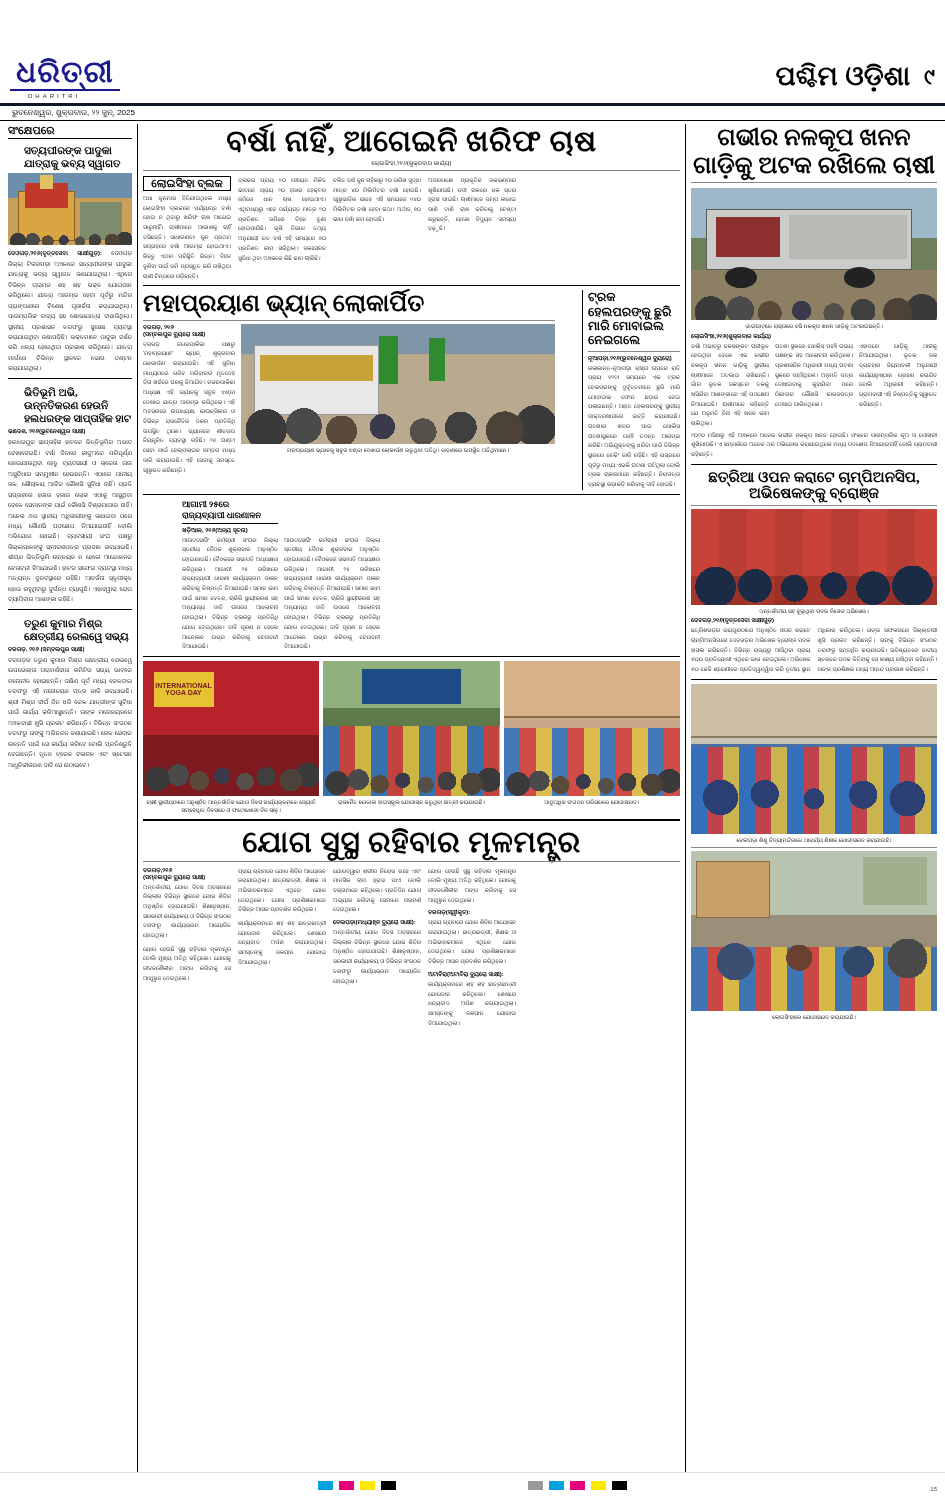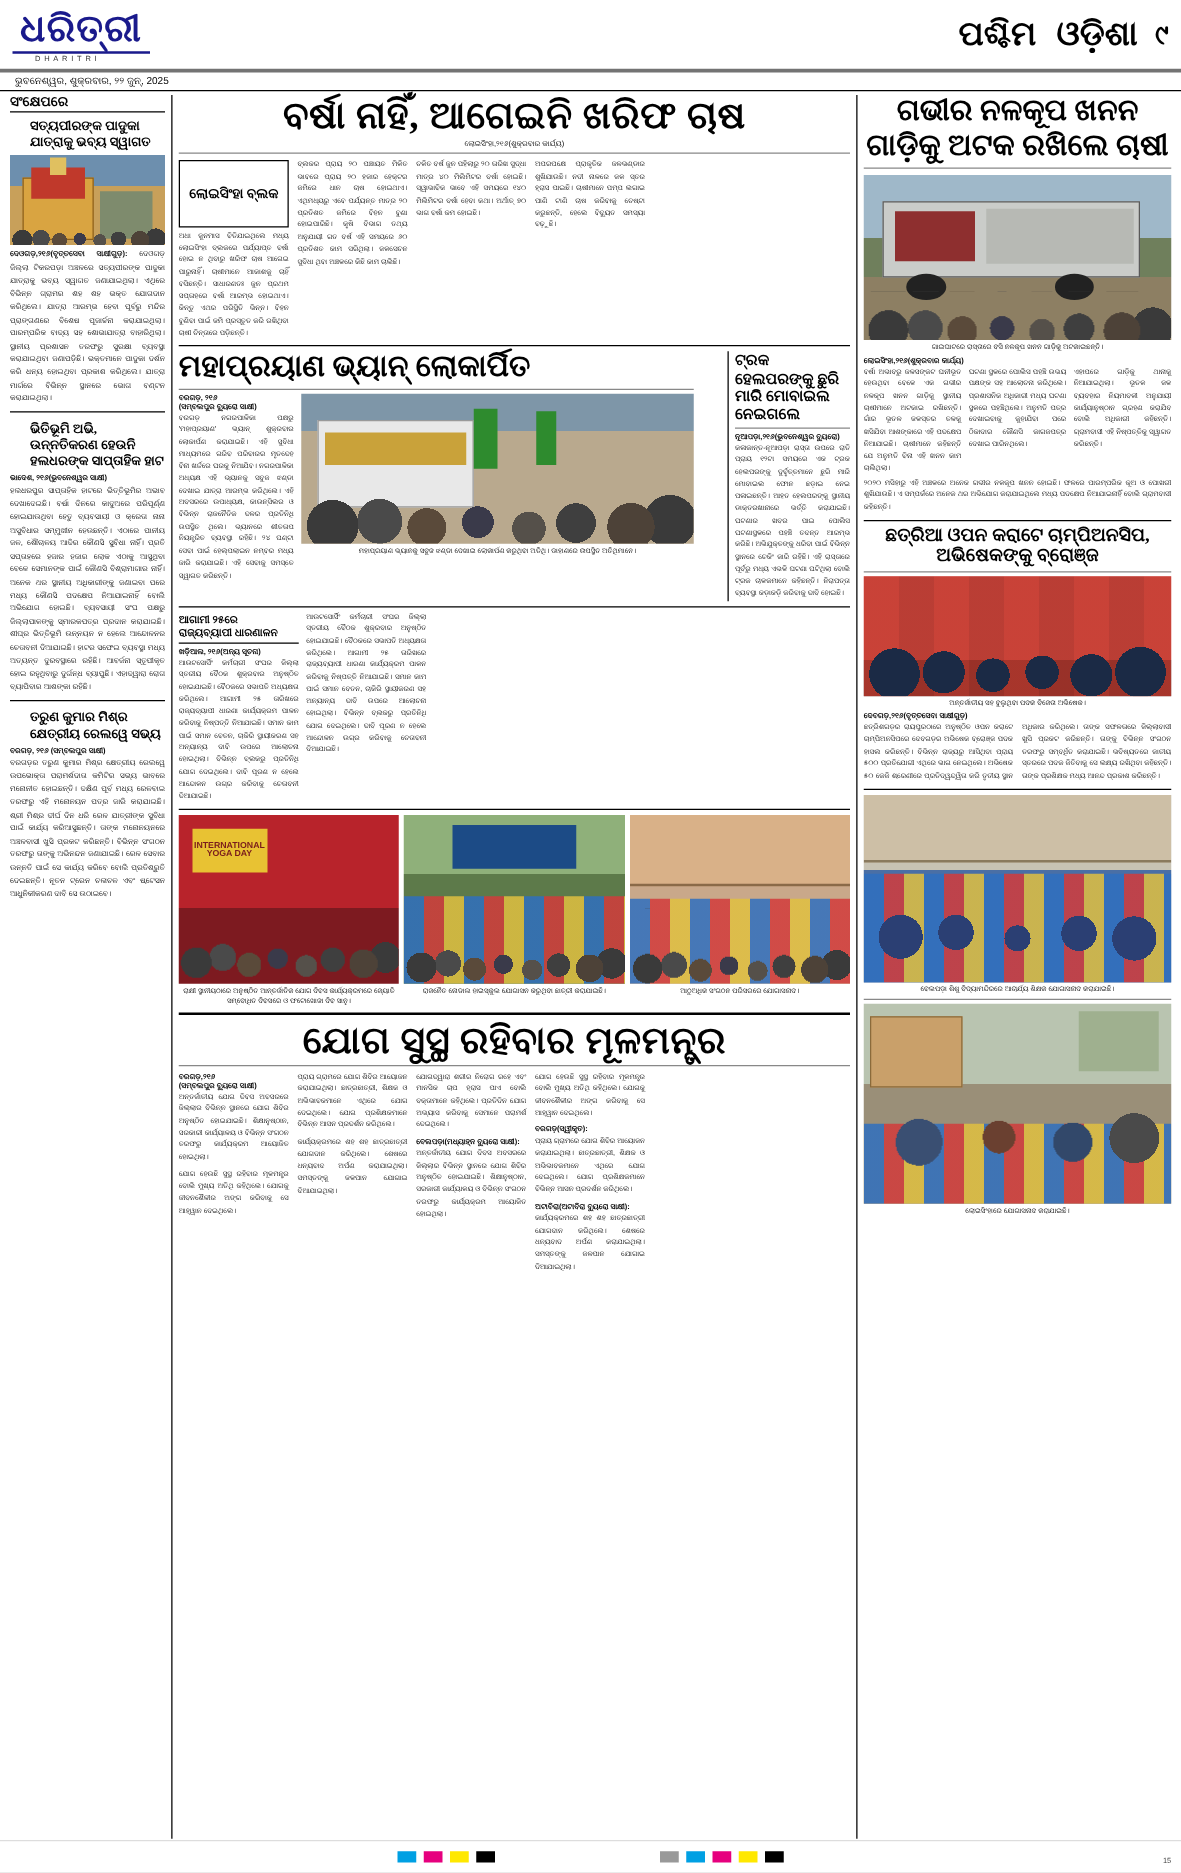--- a/index.html
+++ b/index.html
@@ -11,43 +11,44 @@
   .page {
     width: 945px; height: 1498px;
     background: #ffffff;
     position: relative;
     overflow: hidden;
     margin: 0 auto;
   }
   
   .masthead {
     height: 58px;
-    border-bottom: 3px solid #737373;
+    border-bottom: 3px solid #0f172a;
     display: flex;
     align-items: center;
     justify-content: space-between;
     padding: 2px 10px 0 10px;
     position: relative;
+    margin-top: 48px;
   }
   .logo-wrap { display: flex; flex-direction: column; align-items: flex-start; }
   .logo-main {
     font-family: "Liberation Serif", serif;
     font-weight: bold;
     font-size: 30px;
     letter-spacing: 1px;
     color: #1a1a8c;
     line-height: 1;
     padding: 2px 6px;
     border-bottom: 2px solid #1a1a8c;
   }
   .logo-sub {
     font-size: 6px; letter-spacing: 3px; color: #333; margin-top: 2px; padding-left: 18px;
   }
   .masthead-right {
-    font-family: Liberation Mono, monospace;
+    font-family: Liberation Sans, sans-serif;
     font-weight: bold;
     font-size: 27px;
     color: #000;
     display: flex;
     align-items: center;
     gap: 14px;
   }
   .pagenum-sep { font-size: 22px; color:#000; }
   .dateline-bar {
     height: 15px;
@@ -132,21 +133,21 @@
 
   .twocol { column-count: 2; column-gap: 7px; }
 
   
   .tag-box {
     border: 1px solid #000;
     font-family: "Liberation Serif", serif;
     font-weight: bold;
     font-size: 11px;
     text-align: center;
-    padding: 20px 0;
+    padding: 0 0;
     margin-bottom: 3px;
   }
 
   
   .regbar {
     position: absolute;
     bottom: 0; left: 0; right: 0;
     height: 26px;
     display: flex;
     align-items: center;
@@ -285,21 +286,21 @@
         <div style="width:98px;border-left:1px solid #000;padding-left:5px;margin-left:21px;">
           <div class="hl-title h-xs" style="text-align:left;line-height:1.15">ଟ୍ରକ ହେଲପରଙ୍କୁ ଛୁରି ମାରି ମୋବାଇଲ ନେଇଗଲେ</div>
           <div class="rule-thin"></div>
           <div class="place-line">ନୂଆପଡ଼ା,୨୧୬(ଭୁବନେଶ୍ୱର ବ୍ୟୁରୋ)</div>
           <div class="body-text tiny">କଳାକାନ୍ତ-ନୂଆପଡ଼ା ରାସ୍ତା ଉପରେ ରାତି ପ୍ରାୟ ୧୨ଟା ସମୟରେ ଏକ ଟ୍ରକ ହେଲପରଙ୍କୁ ଦୁର୍ବୃତ୍ତମାନେ ଛୁରି ମାରି ମୋବାଇଲ ଫୋନ ଛଡ଼ାଇ ନେଇ ପଳାଇଛନ୍ତି। ଆହତ ହେଲପରଙ୍କୁ ସ୍ଥାନୀୟ ଡାକ୍ତରଖାନାରେ ଭର୍ତ୍ତି କରାଯାଇଛି। ଘଟଣାର ଖବର ପାଇ ପୋଲିସ ଘଟଣାସ୍ଥଳରେ ପହଞ୍ଚି ତଦନ୍ତ ଆରମ୍ଭ କରିଛି। ଅଭିଯୁକ୍ତଙ୍କୁ ଧରିବା ପାଇଁ ବିଭିନ୍ନ ସ୍ଥାନରେ ଚେକିଂ ଜାରି ରହିଛି। ଏହି ରାସ୍ତାରେ ପୂର୍ବରୁ ମଧ୍ୟ ଏଭଳି ଘଟଣା ଘଟିଥିଲା ବୋଲି ଟ୍ରକ ଚାଳକମାନେ କହିଛନ୍ତି। ନିରାପତ୍ତା ବ୍ୟବସ୍ଥା କଡ଼ାକଡ଼ି କରିବାକୁ ଦାବି ହୋଇଛି।</div>
         </div>
       </div>
 
       <div class="rule" style="margin-top:4px"></div>
 
-      <div style="display:flex;gap:6px;align-items:flex-start;">
+      <div style="display:flex;gap:6px;align-items:flex-end;margin-left:39px;">
         <div style="width:96px">
           <div class="kicker" style="white-space:pre-line;border-bottom:1px solid #000;padding-bottom:2px;font-size:8.5px;font-family:'Liberation Serif',serif">ଆଗାମୀ ୨୫ରେ
 ରାଜ୍ୟବ୍ୟାପୀ ଧାରଣାଳନ</div>
           <div class="place-line" style="margin-top:3px">ଖଡ଼ିଆଲ, ୨୧୬(ଅନ୍ୟ ସୂଚନା)</div>
           <div class="body-text tiny">ଆଉଟସୋର୍ସିଂ କର୍ମଚାରୀ ସଂଘର ଜିଲ୍ଲା ସ୍ତରୀୟ ବୈଠକ ଶୁକ୍ରବାର ଅନୁଷ୍ଠିତ ହୋଇଯାଇଛି। ବୈଠକରେ ସଭାପତି ଅଧ୍ୟକ୍ଷତା କରିଥିଲେ। ଆଗାମୀ ୨୫ ତାରିଖରେ ରାଜ୍ୟବ୍ୟାପୀ ଧାରଣା କାର୍ଯ୍ୟକ୍ରମ ପାଳନ କରିବାକୁ ନିଷ୍ପତ୍ତି ନିଆଯାଇଛି। ସମାନ କାମ ପାଇଁ ସମାନ ବେତନ, ଚାକିରି ସ୍ଥାୟୀକରଣ ସହ ଅନ୍ୟାନ୍ୟ ଦାବି ଉପରେ ଆଲୋଚନା ହୋଇଥିଲା। ବିଭିନ୍ନ ବ୍ଲକରୁ ପ୍ରତିନିଧି ଯୋଗ ଦେଇଥିଲେ। ଦାବି ପୂରଣ ନ ହେଲେ ଆନ୍ଦୋଳନ ଉଗ୍ର କରିବାକୁ ଚେତାବନୀ ଦିଆଯାଇଛି।</div>
         </div>
         <div style="width:96px" class="body-text tiny">ଆଉଟସୋର୍ସିଂ କର୍ମଚାରୀ ସଂଘର ଜିଲ୍ଲା ସ୍ତରୀୟ ବୈଠକ ଶୁକ୍ରବାର ଅନୁଷ୍ଠିତ ହୋଇଯାଇଛି। ବୈଠକରେ ସଭାପତି ଅଧ୍ୟକ୍ଷତା କରିଥିଲେ। ଆଗାମୀ ୨୫ ତାରିଖରେ ରାଜ୍ୟବ୍ୟାପୀ ଧାରଣା କାର୍ଯ୍ୟକ୍ରମ ପାଳନ କରିବାକୁ ନିଷ୍ପତ୍ତି ନିଆଯାଇଛି। ସମାନ କାମ ପାଇଁ ସମାନ ବେତନ, ଚାକିରି ସ୍ଥାୟୀକରଣ ସହ ଅନ୍ୟାନ୍ୟ ଦାବି ଉପରେ ଆଲୋଚନା ହୋଇଥିଲା। ବିଭିନ୍ନ ବ୍ଲକରୁ ପ୍ରତିନିଧି ଯୋଗ ଦେଇଥିଲେ। ଦାବି ପୂରଣ ନ ହେଲେ ଆନ୍ଦୋଳନ ଉଗ୍ର କରିବାକୁ ଚେତାବନୀ ଦିଆଯାଇଛି।</div>
       </div>
 
       <div class="rule" style="margin-top:4px"></div>

